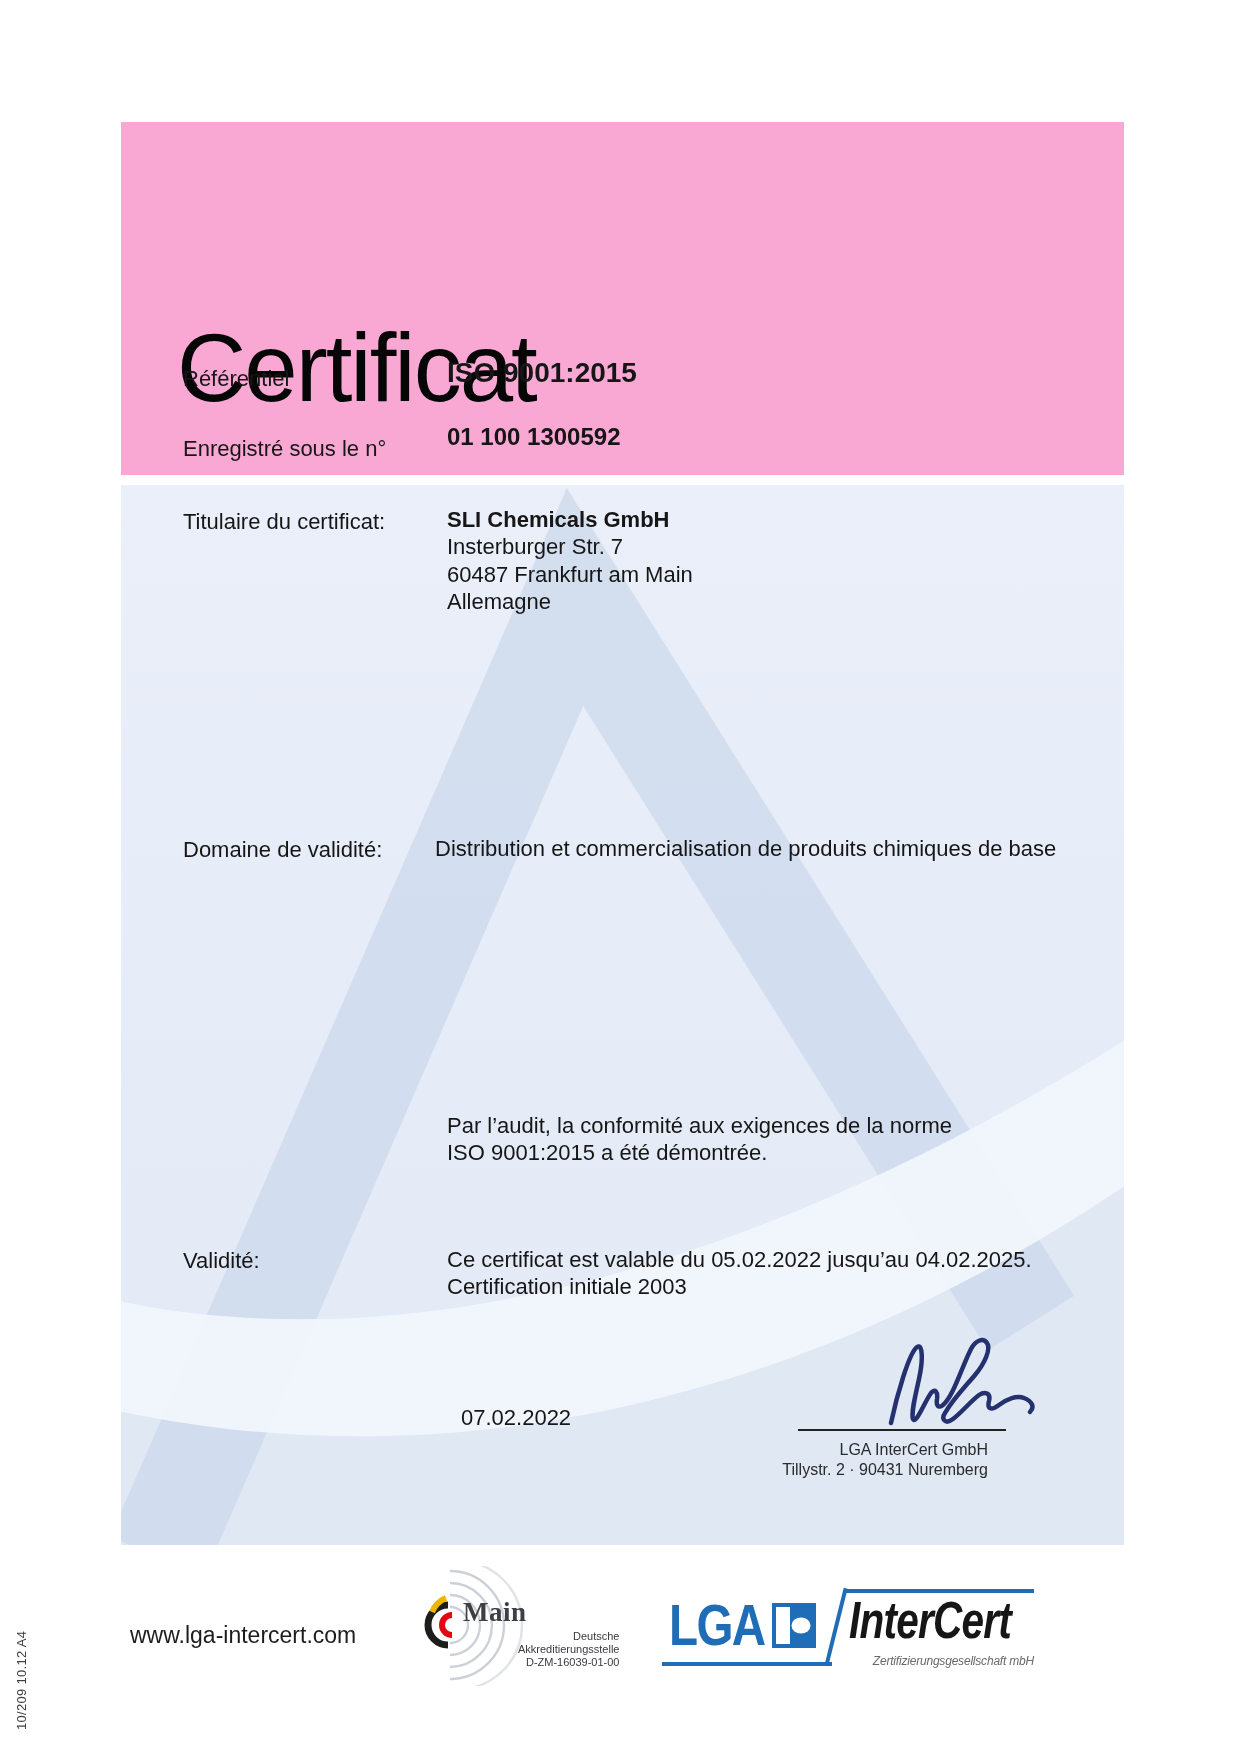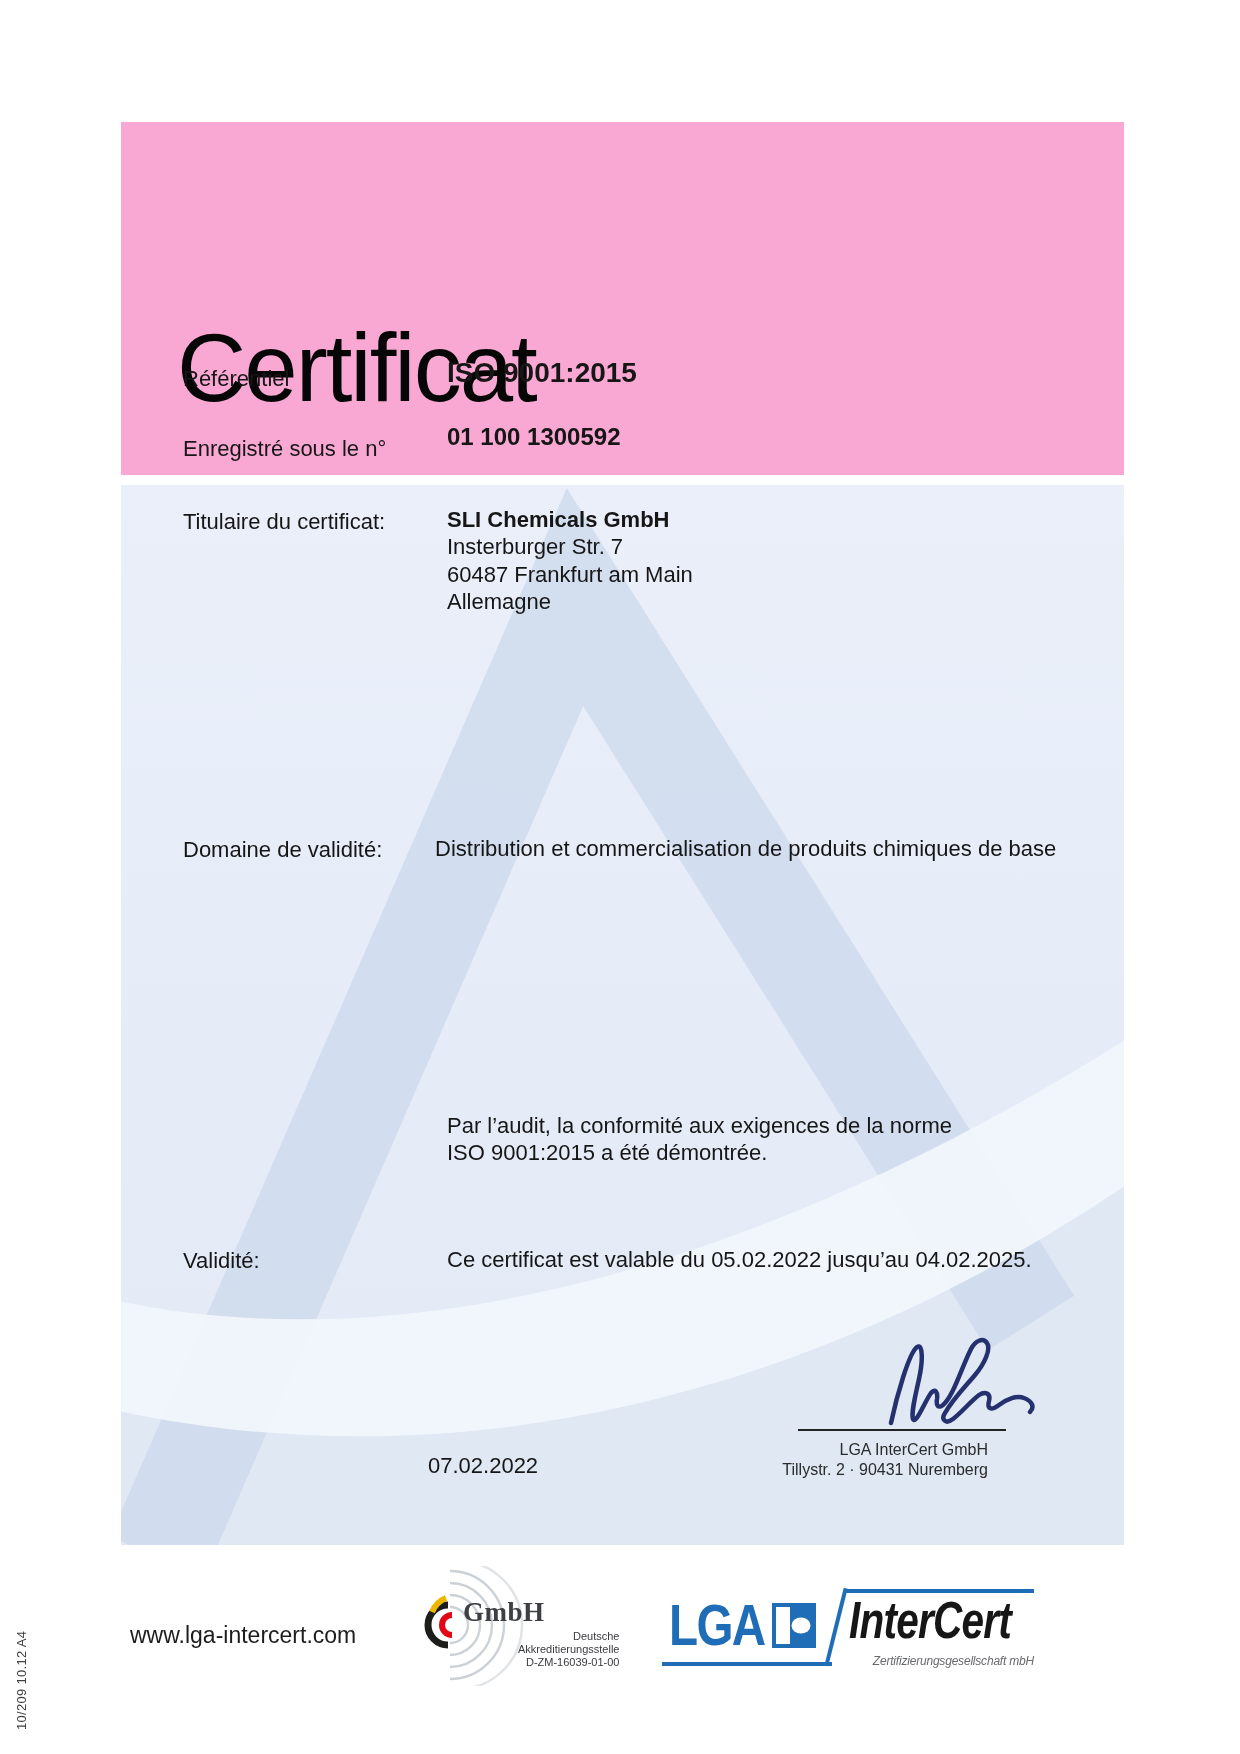--- a/index.html
+++ b/index.html
@@ -71,23 +71,24 @@
     </div>
 
     <div class="abs val" style="left:326px;top:587px;margin-top:40px;">
       <div>Par l’audit, la conformité aux exigences de la norme</div>
       <div>ISO 9001:2015 a été démontrée.</div>
     </div>
 
     <div class="abs lbl" style="left:62px;top:763px;">Validité:</div>
     <div class="abs val" style="left:326px;top:761px;">
       <div>Ce certificat est valable du 05.02.2022 jusqu’au 04.02.2025.</div>
+      <div>Certification initiale 2003</div>
     </div>
 
-    <div class="abs val" style="left:307px;top:919px;margin-top:48px;">07.02.2022</div>
+    <div class="abs val" style="left:340px;top:919px;">07.02.2022</div>
 
     <svg class="abs" style="left:762px;top:850px;" width="162" height="96" viewBox="0 0 162 96">
       <path d="M8,88 C14,60 26,18 34,12 C40,8 40,26 36,44 C32,62 28,78 30,84 C33,90 42,66 48,58
                C52,53 55,57 54,64 C53,70 55,74 60,70 C70,62 78,34 88,14 C92,6 100,2 104,8
                C108,14 102,28 92,40 C82,52 70,64 62,78 C58,84 62,90 70,84 C78,78 88,66 96,60
                C102,56 108,58 106,66 C104,74 108,76 116,70 C124,64 134,60 141,63 C149,66 152,72 147,77" fill="none" stroke="#25316f" stroke-width="4.5" stroke-linecap="round"></path>
     </svg>
     <div class="abs sig-line"></div>
 
     <div class="abs signer">
@@ -104,21 +105,21 @@
         <path d="M 32 41 A 18 18 0 0 1 32 77"></path>
         <path d="M 32 29 A 30 30 0 0 1 32 89"></path>
         <path d="M 32 17 A 42 42 0 0 1 32 101"></path>
         <path d="M 32 5  A 54 54 0 0 1 32 113"></path>
         <path d="M 40 -5 A 64 64 0 0 1 40 123" opacity="0.6"></path>
       </g>
       <path d="M 30 39 A 20 20 0 0 0 30 79" fill="none" stroke="#1d1d1b" stroke-width="7"></path>
       <path d="M 34 49 A 10 10 0 0 0 34 69" fill="none" stroke="#e30613" stroke-width="6"></path>
       <path d="M 14 46 A 26 26 0 0 1 28 32" fill="none" stroke="#eeb600" stroke-width="6"></path>
     </svg>
-    <div class="abs dakks-word">GmbH</div>
+    <div class="abs dakks-word">Main</div>
     <div class="abs dakks-sub">
       <div>Deutsche</div>
       <div>Akkreditierungsstelle</div>
       <div>D-ZM-16039-01-00</div>
     </div>
   </div>
 
   <div class="abs lga-logo">
     <div class="abs lga-word">LGA</div>
     <svg class="abs" style="left:117px;top:25px;" width="44" height="45" viewBox="0 0 44 45">

